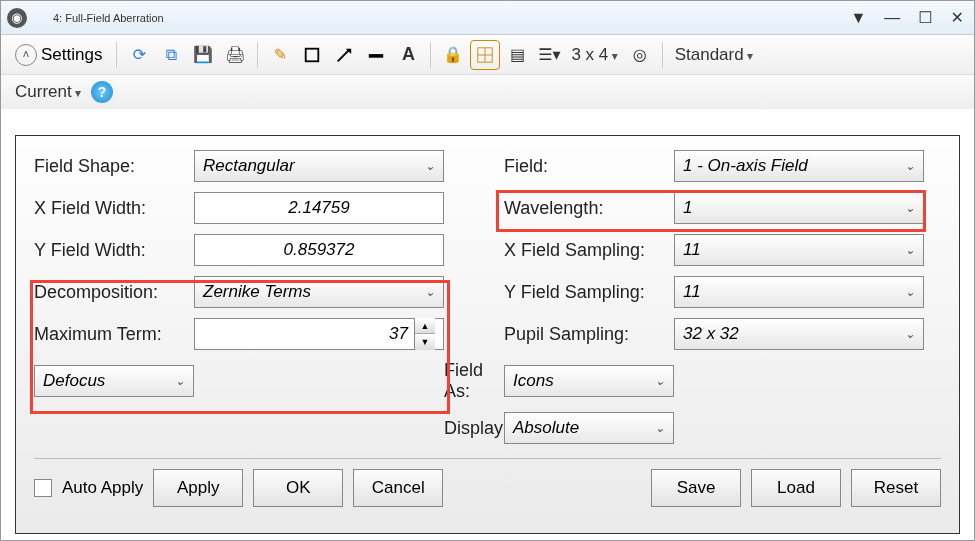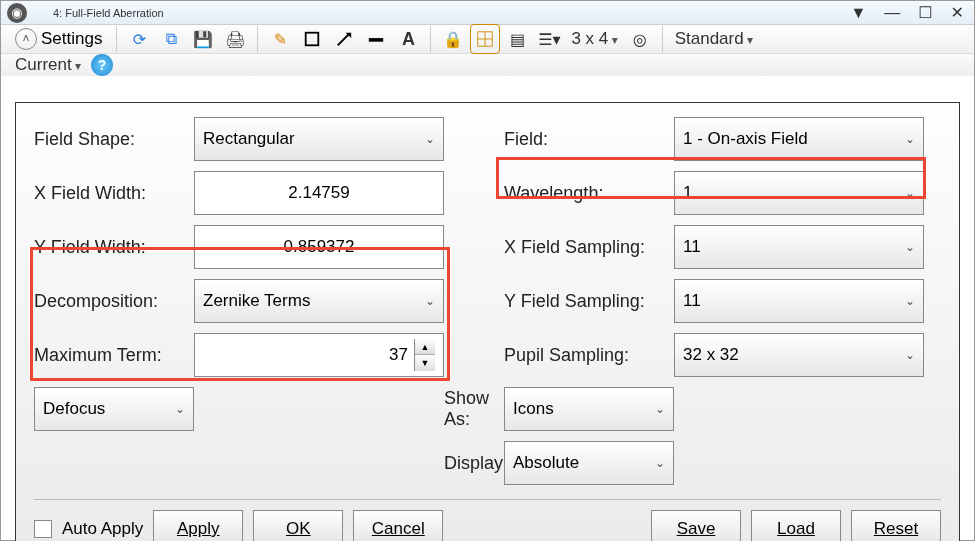--- a/index.html
+++ b/index.html
@@ -20,32 +20,32 @@
 .ttext { font-size:17px; color:#333; padding:0 4px; }
 .dropdown-caret::after { content:"  ▾"; font-size:12px; color:#555; }
 
 .subbar { height:34px; display:flex; align-items:center; padding:0 10px; gap:6px; background:linear-gradient(#fbfbfb,#eee); }
 .help-icon { width:22px; height:22px; border-radius:50%; background: radial-gradient(#6cf,#28c); display:inline-flex; align-items:center; justify-content:center; color:#fff; font-weight:bold; font-size:14px; }
 
 .content { flex:1; padding:26px 14px 6px 14px; display:flex; flex-direction:column; }
 .fieldbox { border:1px solid #333; padding:14px 18px 12px 18px; flex:1; background:linear-gradient(#fefefe,#eaeaea); }
 .grid { display:grid; grid-template-columns: 160px 250px 60px 170px 250px; row-gap:10px; align-items:center; }
 .label { font-size:18px; color:#222; }
-.ctrl { width:100%; height:44px; border:1px solid #888; background:linear-gradient(#fff,#e7e7e7); font-size:17px; padding:0 8px; display:flex; align-items:center; justify-content:space-between; }
+.ctrl { width:100%; height:32px; border:1px solid #888; background:linear-gradient(#fff,#e7e7e7); font-size:17px; padding:0 8px; display:flex; align-items:center; justify-content:space-between;font-style:italic; }
 .ctrl.input { background:#fff;justify-content:center; }
 .ctrl .caret { font-size:12px; color:#555; }
 .spin { display:flex; }
 .spin .num { flex:1; text-align:right; padding-right:6px; }
 .spin .arrows { display:flex; flex-direction:column; border-left:1px solid #888; }
 .spin .arrows span { width:20px; height:16px; display:flex; align-items:center; justify-content:center; font-size:9px; background:linear-gradient(#fff,#ddd); border-bottom:1px solid #aaa; }
 .spin .arrows span:last-child { border-bottom:none; }
 
 .bottombar { margin-top:14px; border-top:1px solid #bbb; padding-top:10px; display:flex; align-items:center; gap:10px; }
 .chk { width:18px; height:18px; border:1px solid #888; background:#fff; display:inline-block; }
-.btn { min-width:90px; height:38px; border:1px solid #888; background:linear-gradient(#fdfdfd,#e3e3e3); font-size:17px; display:inline-flex; align-items:center; justify-content:center;text-decoration:underline; }
+.btn { min-width:90px; height:38px; border:1px solid #888; background:linear-gradient(#fdfdfd,#e3e3e3); font-size:17px; display:inline-flex; align-items:center; justify-content:center; }
 .spacer { flex:1; }
 
 .highlight-box1 { position:absolute; border:3px solid #e43; pointer-events:none; }
 .fieldwrapper { position:relative; }
 
 svg.ico { width:18px; height:18px; }
 </style>
 </head>
 <body>
 
@@ -177,21 +177,21 @@
         <div class="ctrl">
             <span>32 x 32</span>
             <span class="caret">⌄</span>
           </div>
 
         <div class="ctrl">
             <span>Defocus</span>
             <span class="caret">⌄</span>
           </div>
         <div></div>
-        <div class="label">Show As:</div>
+        <div class="label">Field As:</div>
         <div class="ctrl">
             <span>Icons</span>
             <span class="caret">⌄</span>
           </div>
 
         <div></div>
           <div></div>
           <div></div>
         <div class="label">Display:</div>
         <div class="ctrl">

